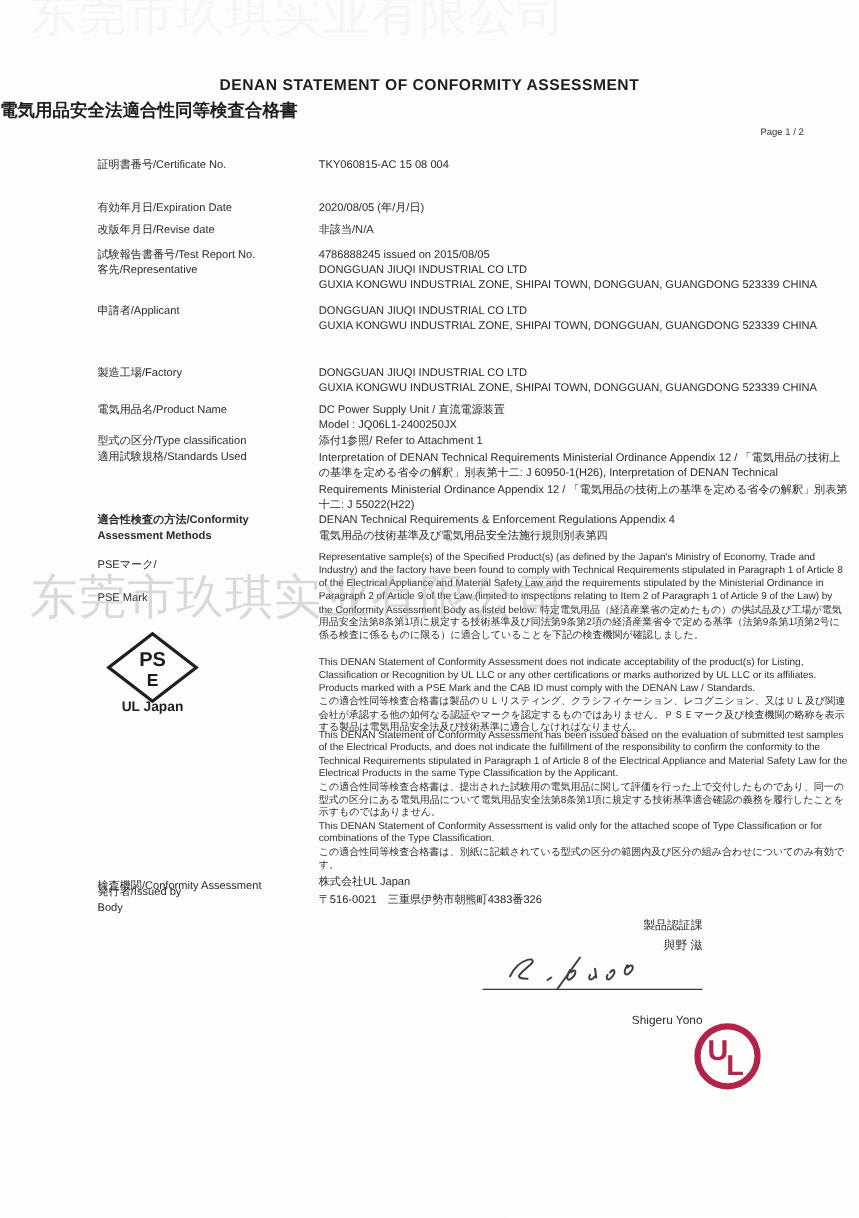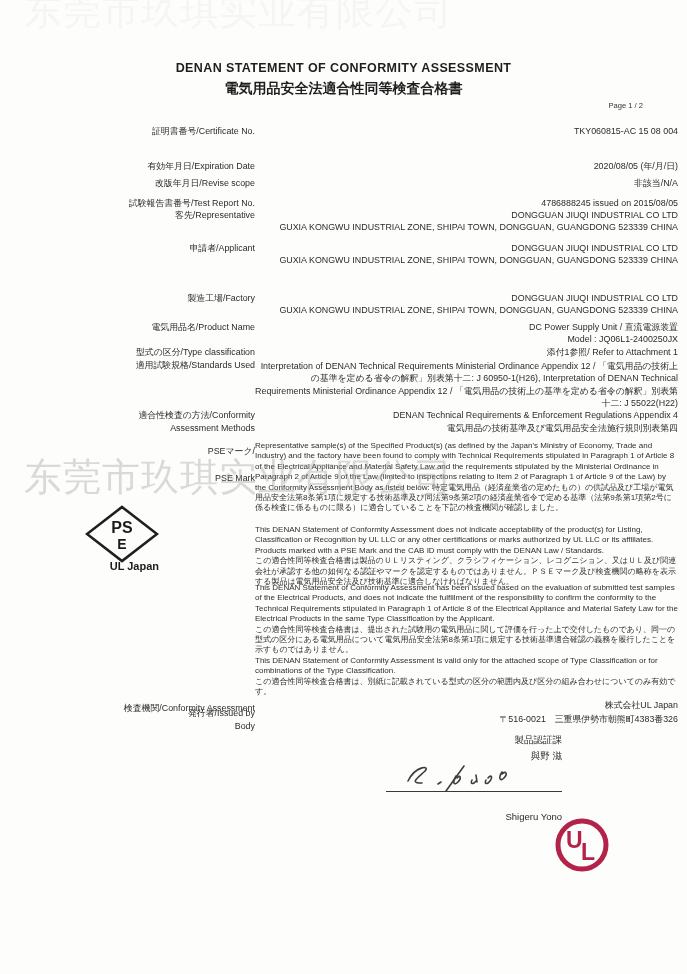--- a/index.html
+++ b/index.html
@@ -12,43 +12,43 @@
     overflow:hidden;
   }
   
   .title-en{
     position:absolute;top:61px;left:0;width:687px;
     text-align:center;font-size:12.5px;font-weight:bold;letter-spacing:.4px;
     color:#1e1e1e;
   }
   .title-ja{
     position:absolute;top:80px;left:0;width:687px;
-    text-align:center;font-size:14px;font-weight:bold;color:#1e1e1e;
+    font-size:14px;font-weight:bold;color:#1e1e1e;
   }
   .page-num{
     position:absolute;top:101px;right:44px;
     font-size:7.6px;color:#333;
   }
   
-  .row{position:absolute;left:78px;width:600px;display:flex;text-align:right;}
+  .row{position:absolute;left:78px;width:600px;display:flex;}
   .row .lbl{
     flex:0 0 177px;width:177px;font-size:8.9px;line-height:11.5px;
     white-space:pre-line;color:#2b2b2b;
   }
   .row .val{
     width:423px;font-size:8.9px;line-height:11.5px;
     white-space:pre-line;color:#2b2b2b;
   }
   .r-cert{top:126px}.r-issue{top:144px}.r-exp{top:161px}.r-rev{top:178px}
   .r-test{top:198px}.r-rep{top:210px}.r-app{top:243px}.r-fac{top:293px}
   .r-prod{top:322px}.r-type{top:347px}
   .r-std{top:360px}
   .r-std .val{line-height:12.3px;}
   .r-meth{top:409px}
-  .r-meth .lbl{line-height:13px;}
+  .r-meth .lbl{line-height:13px;font-weight:bold;}
   .r-meth .val{line-height:13px;}
   .r-psemark{top:438px}
   .r-psemark .lbl{line-height:27px;}
   .r-cab{top:699px}
   .r-cab .lbl{line-height:18px;}
   .r-cab .val{line-height:13.5px;}
   .r-issued{top:708px}
   
   .para{
     position:absolute;left:255px;width:423px;
@@ -63,21 +63,21 @@
     position:absolute;left:386px;top:734px;width:176px;text-align:right;
   }
   .sig-dept{font-size:9.5px;color:#2b2b2b;}
   .sig-name-ja{font-size:9.5px;margin-top:3px;color:#2b2b2b;}
   .sig-script{display:block;margin:0 auto;}
   .sig-line{border-top:1.4px solid #3a3a3a;margin-top:-2px;}
   .sig-name-en{font-size:9.5px;margin-top:19px;color:#2b2b2b;}
   
   .pse-logo{position:absolute;left:85px;top:505px;}
   .pse-caption{
-    position:absolute;left:85px;top:560px;width:74px;text-align:right;
+    position:absolute;left:85px;top:560px;width:74px;text-align:center;
     font-size:11px;font-weight:bold;color:#1c1c1c;
   }
   
   .ul-logo{position:absolute;left:553px;top:816px;}
   
   .watermark{
     position:absolute;left:24px;top:452px;width:663px;
     font-size:38px;letter-spacing:1px;font-weight:400;
     color:#9f9f9f;opacity:.38;white-space:nowrap;
     pointer-events:none;z-index:5;
@@ -97,21 +97,21 @@
 
   <div class="row r-cert">
     <div class="lbl">証明書番号/Certificate No.</div>
     <div class="val">TKY060815-AC 15 08 004</div>
   </div>
   <div class="row r-exp">
     <div class="lbl">有効年月日/Expiration Date</div>
     <div class="val">2020/08/05 (年/月/日)</div>
   </div>
   <div class="row r-rev">
-    <div class="lbl">改版年月日/Revise scope</div>
+    <div class="lbl">改版年月日/Revise date</div>
     <div class="val">非該当/N/A</div>
   </div>
   <div class="row r-test">
     <div class="lbl">試験報告書番号/Test Report No.</div>
     <div class="val">4786888245 issued on 2015/08/05</div>
   </div>
   <div class="row r-rep">
     <div class="lbl">客先/Representative</div>
     <div class="val">DONGGUAN JIUQI INDUSTRIAL CO LTD
 GUXIA KONGWU INDUSTRIAL ZONE, SHIPAI TOWN, DONGGUAN, GUANGDONG 523339 CHINA</div>

